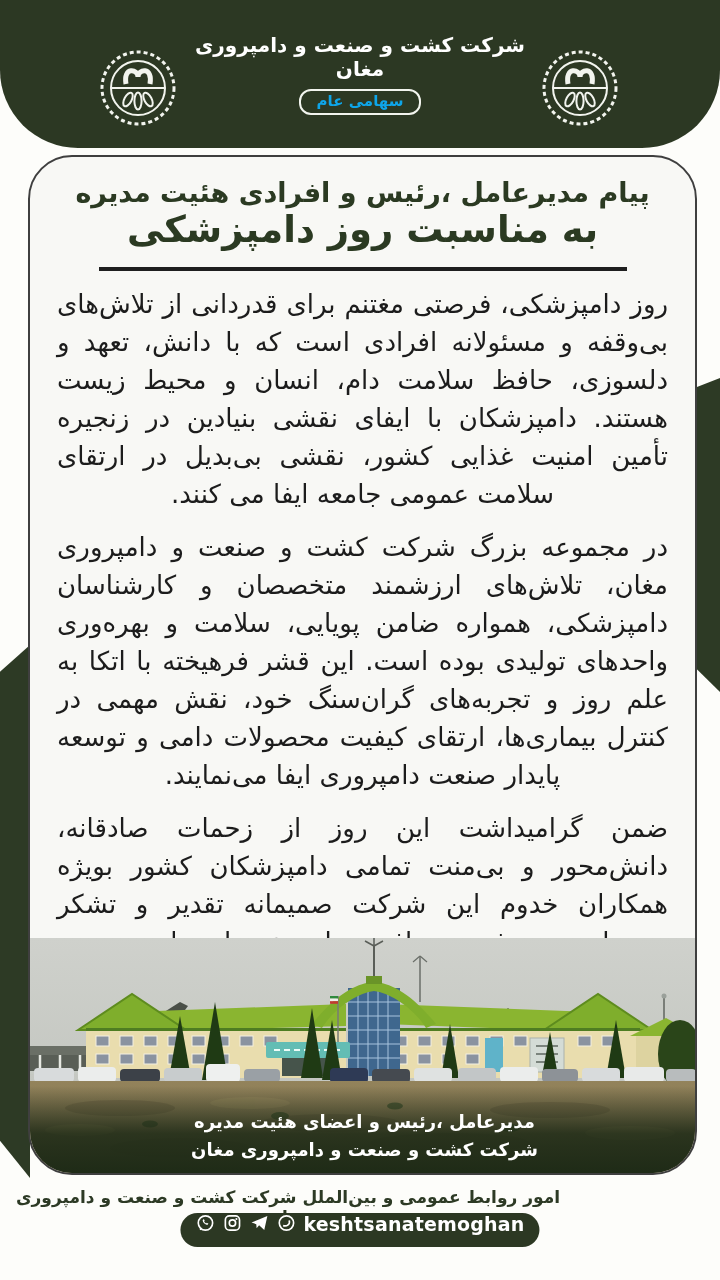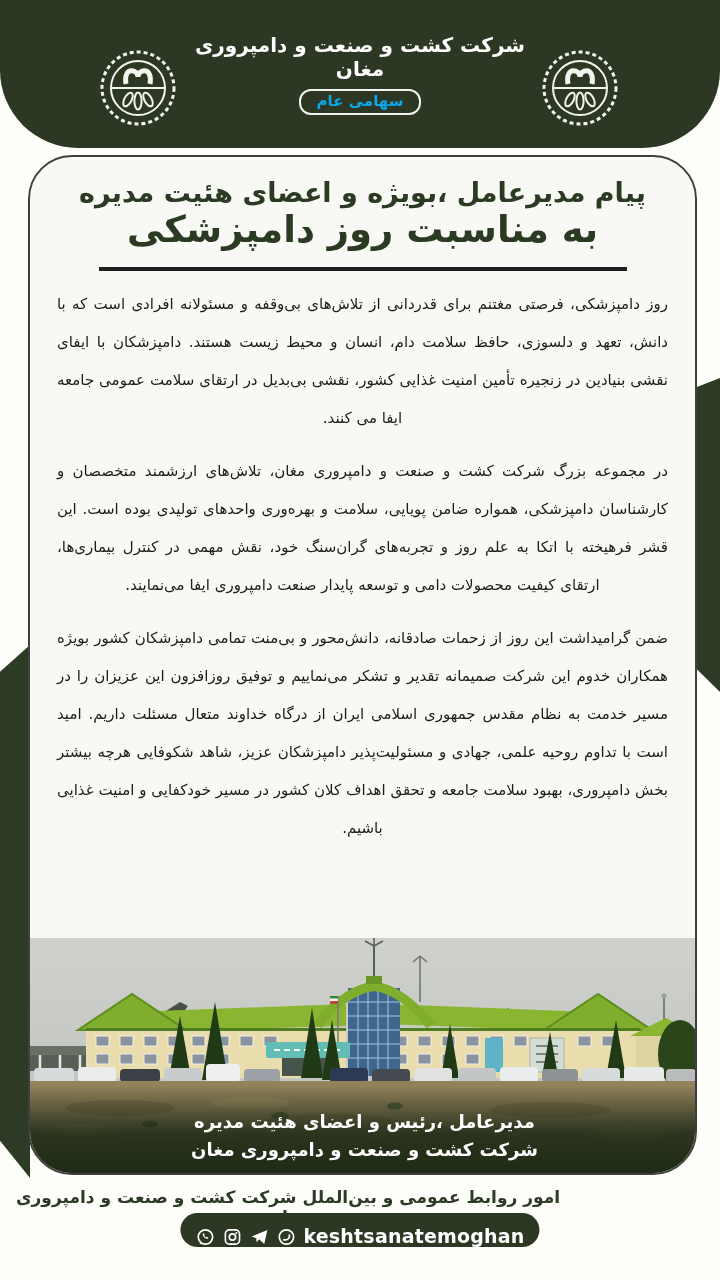--- a/index.html
+++ b/index.html
@@ -32,38 +32,38 @@
   .card {
     position:absolute; left:28px; top:155px; width:669px; height:1020px;
     background:#f8f8f5; border:2px solid #3f3f3f; border-radius:44px;
     z-index:3; overflow:hidden; box-sizing:border-box;
   }
   .title1 { margin-top:20px; text-align:center; color:#2b3a22; font-size:27px; font-weight:bold; direction:rtl; }
   .title2 { text-align:center; color:#2b3a22; font-size:37px; font-weight:bold; direction:rtl; }
   .divider { width:528px; height:4px; background:#1f1f1f; margin:16px auto 8px; }
   .body-text { padding:6px 27px 0; direction:rtl; }
   .body-text p {
-    font-size:15px; line-height:38px; color:#1c1c1c; margin:0 0 15px;
+    font-size:26px; line-height:38px; color:#1c1c1c; margin:0 0 15px;
     text-align:justify; text-align-last:center;
   }
   
   .photo { position:absolute; left:0; bottom:0; width:669px; height:235px; }
   .photo svg { display:block; }
   .caption { position:absolute; left:0; bottom:13px; width:100%; text-align:center; color:#ffffff; direction:rtl; z-index:4; }
   .caption .c1 { font-size:18px; font-weight:bold; margin-bottom:7px; }
   .caption .c2 { font-size:18px; font-weight:bold; }
   
   .credit {
     position:absolute; top:1187px; left:0; width:576px; text-align:center;
     color:#2d3a25; font-size:17px; font-weight:bold; direction:rtl; z-index:2;
   }
   .social-pill {
     position:absolute; top:1213px; left:50%; transform:translateX(-50%);
     background:#2c3823; border-radius:17px; height:34px;
-    display:flex; align-items:flex-end; gap:7px; padding:0 15px; z-index:2;
+    display:flex; align-items:flex-start; gap:7px; padding:0 15px; z-index:2;
   }
   .social-pill .handle { color:#ffffff; font-weight:bold; font-size:19px; letter-spacing:.2px; }
   .sicon { width:20px; height:20px; display:block; }
 </style>
 </head>
 <body>
 
 <div class="wedge-left"></div>
 <div class="wedge-right"></div>
 
@@ -90,21 +90,21 @@
       <line x1="13" y1="40" x2="67" y2="40" stroke-width="2"></line>
       <path d="M28 36 C25 18 40 21 40 29 C40 21 55 18 52 36" stroke-width="5"></path>
       <ellipse cx="40" cy="53" rx="3.6" ry="8.5" stroke-width="2"></ellipse>
       <ellipse cx="30" cy="51.5" rx="3.6" ry="7.5" stroke-width="2" transform="rotate(28 30 51.5)"></ellipse>
       <ellipse cx="50" cy="51.5" rx="3.6" ry="7.5" stroke-width="2" transform="rotate(-28 50 51.5)"></ellipse>
     </g>
   </svg>
 </div>
 
 <div class="card">
-  <div class="title1">پیام مدیرعامل ،بویژه و اعضای هئیت مدیره</div>
+  <div class="title1">پیام مدیرعامل ،رئیس و افرادی هئیت مدیره</div>
   <div class="title2">به مناسبت روز دامپزشکی</div>
   <div class="divider"></div>
   <div class="body-text">
     <p>روز دامپزشکی، فرصتی مغتنم برای قدردانی از تلاش‌های بی‌وقفه و مسئولانه افرادی است که با دانش، تعهد و دلسوزی، حافظ سلامت دام، انسان و محیط زیست هستند. دامپزشکان با ایفای نقشی بنیادین در زنجیره تأمین امنیت غذایی کشور، نقشی بی‌بدیل در ارتقای سلامت عمومی جامعه ایفا می کنند.</p>
     <p>در مجموعه بزرگ شرکت کشت و صنعت و دامپروری مغان، تلاش‌های ارزشمند متخصصان و کارشناسان دامپزشکی، همواره ضامن پویایی، سلامت و بهره‌وری واحدهای تولیدی بوده است. این قشر فرهیخته با اتکا به علم روز و تجربه‌های گران‌سنگ خود، نقش مهمی در کنترل بیماری‌ها، ارتقای کیفیت محصولات دامی و توسعه پایدار صنعت دامپروری ایفا می‌نمایند.</p>
     <p>ضمن گرامیداشت این روز از زحمات صادقانه، دانش‌محور و بی‌منت تمامی دامپزشکان کشور بویژه همکاران خدوم این شرکت صمیمانه تقدیر و تشکر می‌نماییم و توفیق روزافزون این عزیزان را در مسیر خدمت به نظام مقدس جمهوری اسلامی ایران از درگاه خداوند متعال مسئلت داریم. امید است با تداوم روحیه علمی، جهادی و مسئولیت‌پذیر دامپزشکان عزیز، شاهد شکوفایی هرچه بیشتر بخش دامپروری، بهبود سلامت جامعه و تحقق اهداف کلان کشور در مسیر خودکفایی و امنیت غذایی باشیم.</p>
   </div>
 
   <div class="photo">
     <svg width="669" height="235" viewBox="0 0 669 235">

